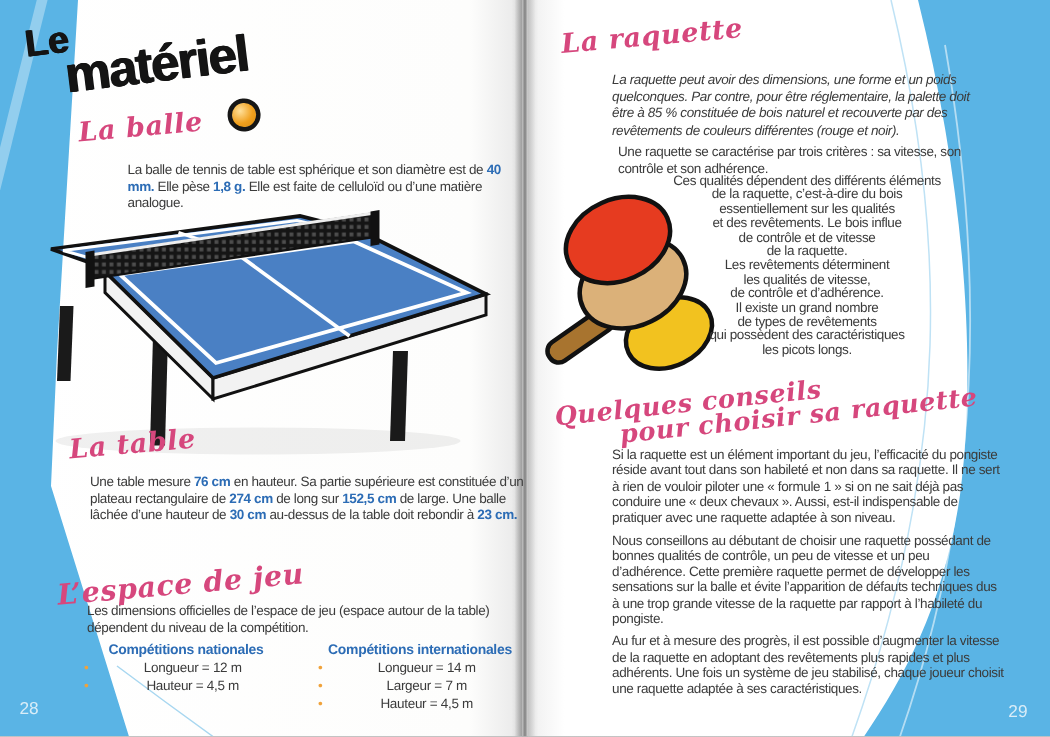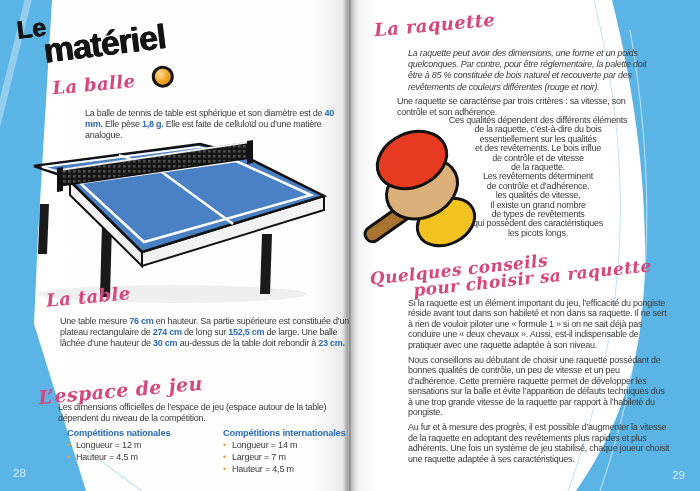--- a/index.html
+++ b/index.html
@@ -35,36 +35,36 @@
   .hl{color:var(--value_blue);font-weight:bold;}
 
   .balle-p{left:85px;top:108px;width:260px;}
   .balle-h{left:52px;top:70px;}
   .table-svg{position:absolute;left:22px;top:134px;}
   .table-h{left:46px;top:286px;}
   .table-p1{left:60px;top:316px;width:289px;line-height:11px;}
   .table-p2{left:60px;top:361px;width:289px;}
   .espace-h{left:38px;top:379px;font-size:19px;}
   .espace-intro{left:58px;top:402px;width:296px;}
-  .cols{position:absolute;left:67px;top:428px;width:292px;display:flex;gap:20px;}
+  .cols{position:absolute;left:56px;top:428px;width:292px;display:flex;gap:20px;text-align:center;}
   .col{width:146px;}
   .col-h{color:var(--value_blue);font-weight:bold;font-size:9.3px;letter-spacing:-.2px;margin-bottom:1px;}
   .col ul{list-style:none;margin:0;padding:0;font-size:9px;letter-spacing:-.2px;}
   .col li{line-height:12px;padding-left:9px;position:relative;}
   .col li::before{content:"\2022";color:var(--bullet_orange);position:absolute;left:0;top:0;}
 
   .pagenum{position:absolute;font-size:11.5px;color:#d9edf8;z-index:3;}
   .pn-left{left:13px;bottom:12px;}
   .pn-right{right:15px;bottom:10px;}
 
   
   .band-right{position:absolute;left:208px;top:0;}
   .raq-h{left:22px;top:14px;}
   .raq-p1{left:56px;top:48px;width:252px;font-style:italic;}
-  .raq-p2{left:45px;top:96px;width:252px;}
+  .raq-p2{left:60px;top:96px;width:252px;}
   .wrapped{position:absolute;left:78px;top:116px;width:216px;text-align:center;}
   .wline{font-size:9px;line-height:9.4px;letter-spacing:-.25px;white-space:nowrap;}
   .racket-svg{position:absolute;left:8px;top:126px;}
   .conseils-h{left:18px;top:254px;font-size:17px;transform:rotate(-6deg);}
   .conseils-h span{display:block;}
   .ch2{margin-left:42px;margin-top:-4px;}
   .conseils-ps{position:absolute;left:56px;top:298px;width:262px;}
   .cp{font-size:9px;line-height:10.4px;letter-spacing:-.25px;margin:0 0 5px;}
 </style>
 </head>
@@ -170,22 +170,22 @@
     </svg>
 
     <div class="wrapped">
         <div class="wline">Ces qualités dépendent des différents éléments</div>
         <div class="wline">de la raquette, c’est-à-dire du bois</div>
         <div class="wline">essentiellement sur les qualités</div>
         <div class="wline">et des revêtements. Le bois influe</div>
         <div class="wline">de contrôle et de vitesse</div>
         <div class="wline">de la raquette.</div>
         <div class="wline">Les revêtements déterminent</div>
+        <div class="wline">les qualités de vitesse,</div>
         <div class="wline">de contrôle et d’adhérence.</div>
-        <div class="wline">les qualités de vitesse,</div>
         <div class="wline">Il existe un grand nombre</div>
         <div class="wline">de types de revêtements</div>
         <div class="wline">qui possèdent des caractéristiques</div>
         <div class="wline">les picots longs.</div>
       </div>
 
     <div class="script-h conseils-h">
       <span class="ch1">Quelques conseils</span>
       <span class="ch2">pour choisir sa raquette</span>
     </div>

